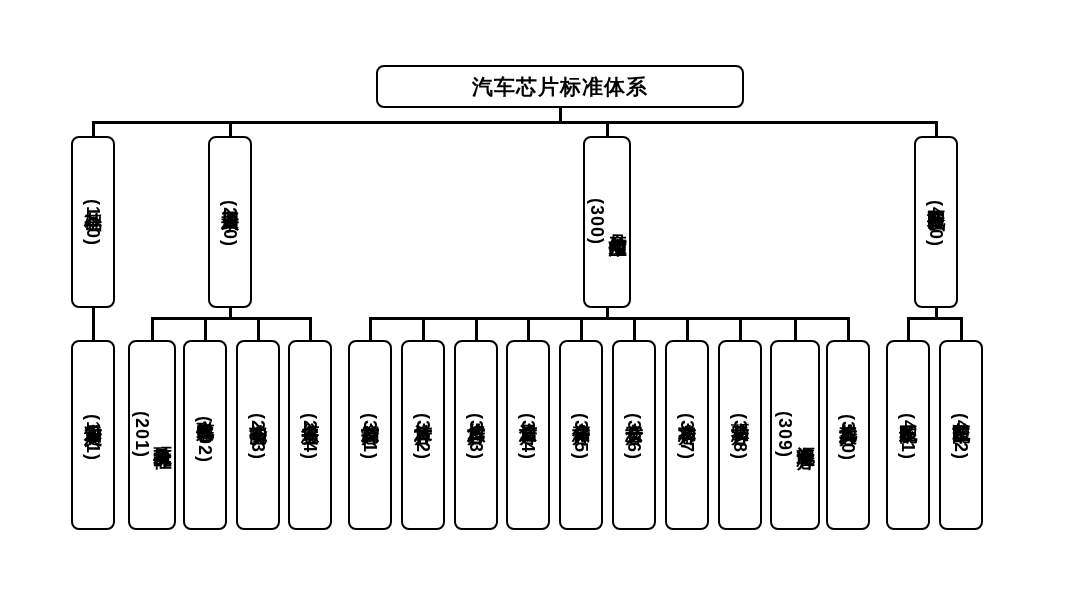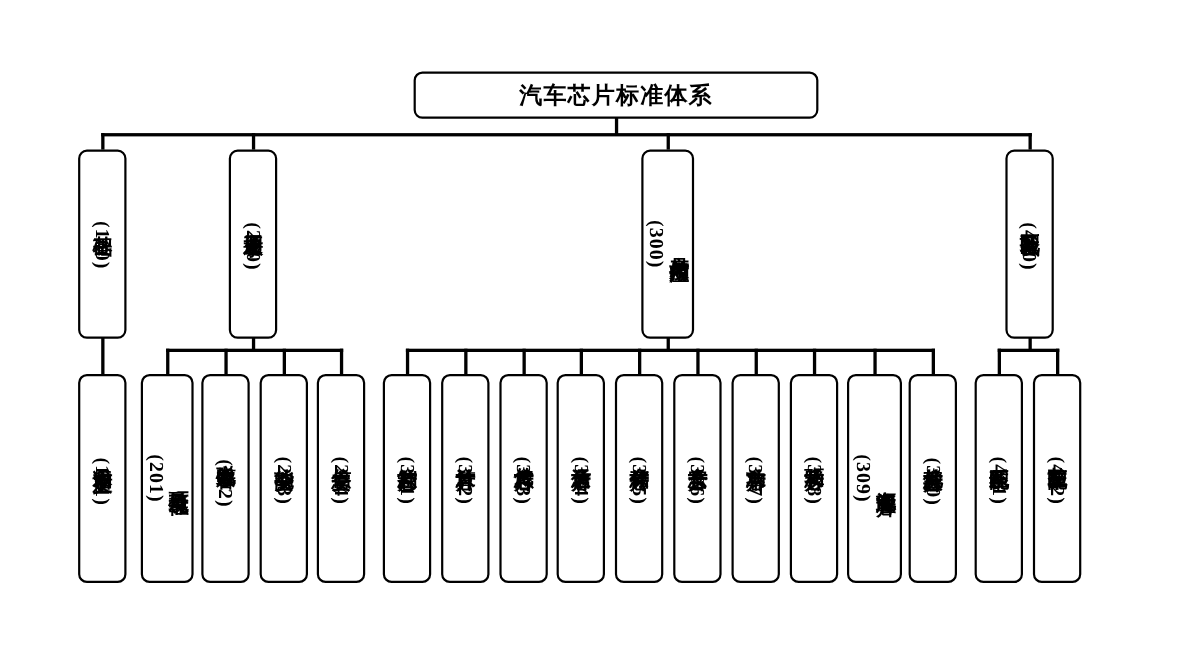--- a/index.html
+++ b/index.html
@@ -15,21 +15,20 @@
     background:#ffffff;
     border:2.5px solid #000000;
     border-radius:8px;
     box-sizing:border-box;
     display:flex;
     align-items:center;
     justify-content:center;
     color:#000000;
     font-weight:700;
     z-index:2;
-    font-family:Liberation Serif, serif;
   }
   .root-node{font-size:21px;letter-spacing:1px;}
   .vlabel{
     writing-mode:vertical-rl;
     text-orientation:mixed;
     white-space:pre-line;
     text-align:center;
     font-size:18px;
     line-height:1.15;
     letter-spacing:1px;

